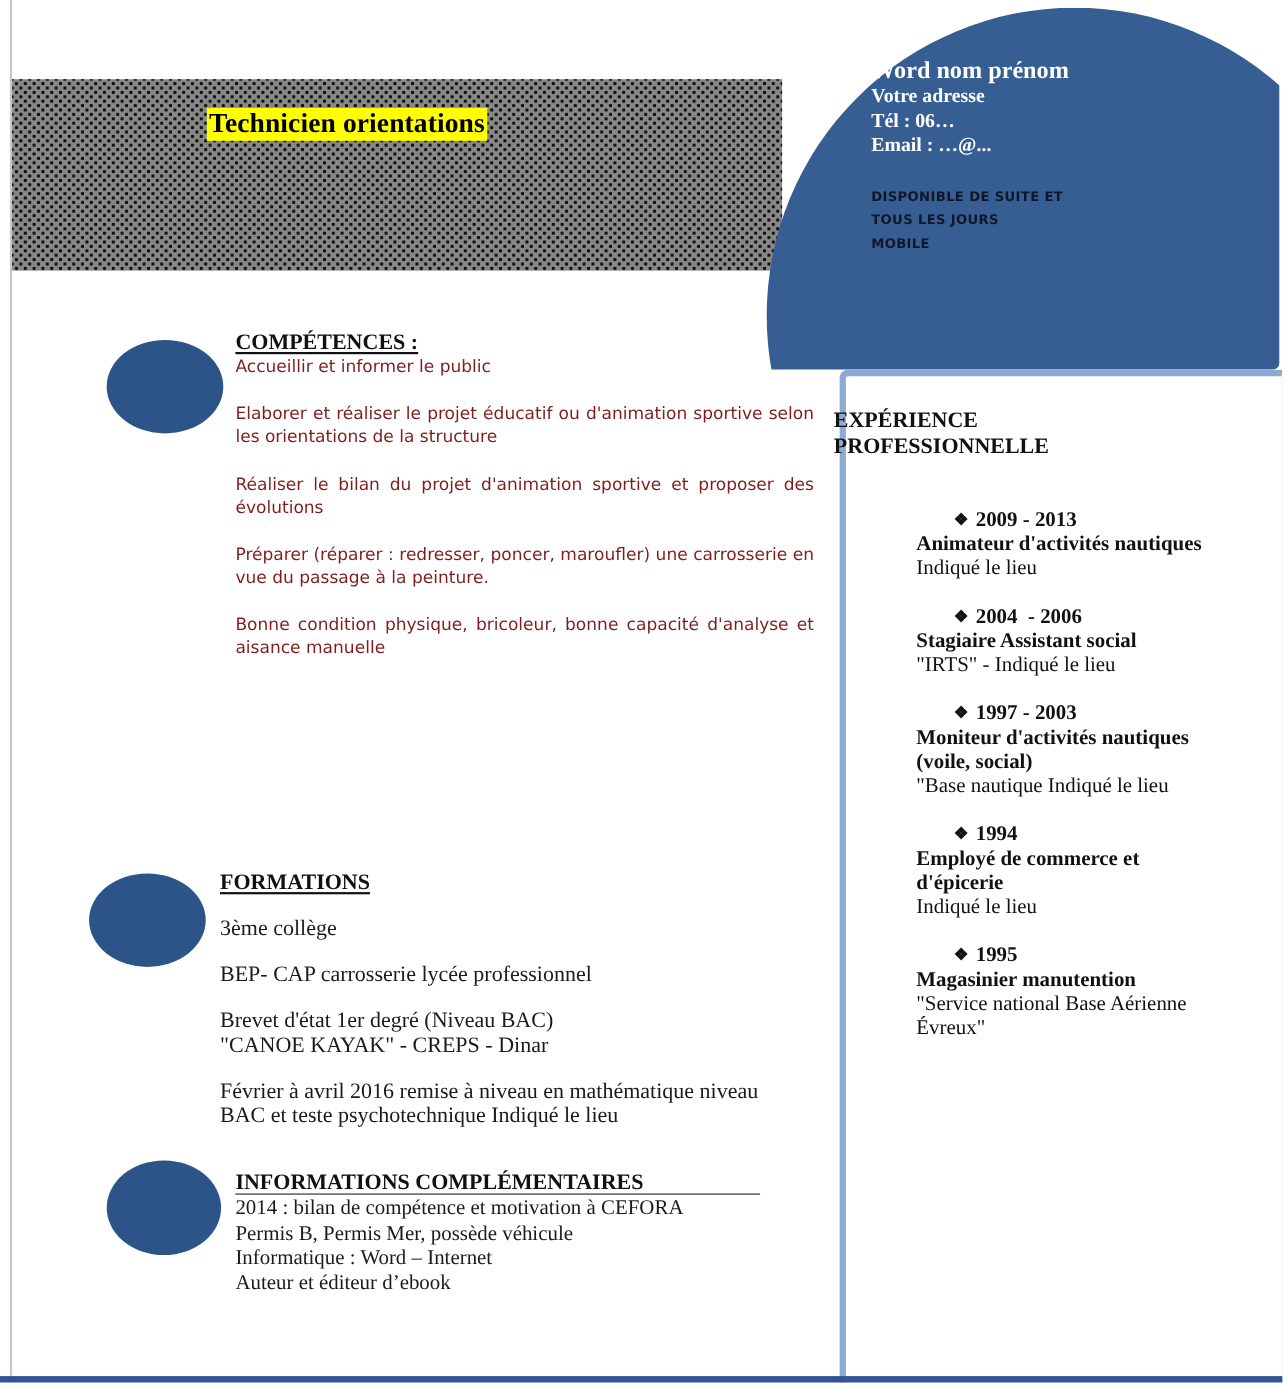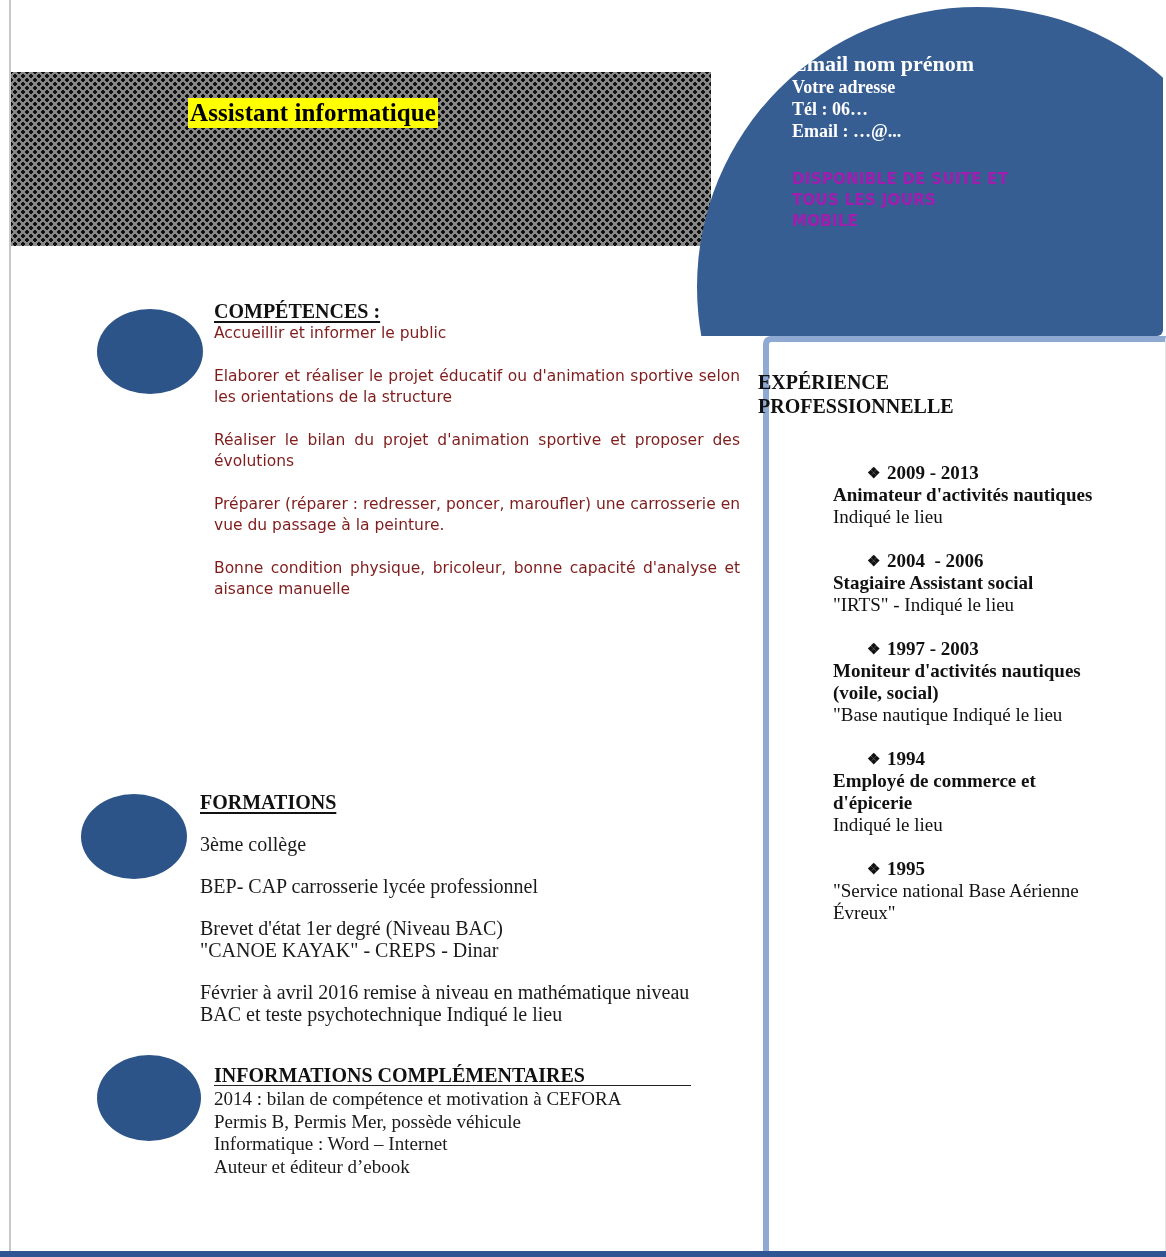--- a/index.html
+++ b/index.html
@@ -40,22 +40,22 @@
     .blue-circle {
       position: absolute; left: 7px; top: 0px; width: 560px; height: 560px;
       border-radius: 50%; background: #375e93;
     }
     .contact {
       position: absolute; left: 792px; top: 52px; color: #ffffff;
     }
     .contact .name { font-family: "Liberation Serif", serif; font-weight: bold; font-size: 22px; line-height: 24px; }
     .contact .line { font-family: "Liberation Serif", serif; font-weight: bold; font-size: 18px; line-height: 22px; }
     .availability {
-      position: absolute; left: 792px; top: 169px; color: #a21caf;
-      font-family: "DejaVu Sans", sans-serif; font-weight: bold; font-size: 15px; line-height: 21px;
+      position: absolute; left: 792px; top: 169px; color: #0f172a;
+      font-family: "DejaVu Sans", sans-serif; font-weight: bold; font-size: 12px; line-height: 21px;
       letter-spacing: 0.3px;
     }
 
     
     .exp-panel {
       position: absolute; left: 763px; top: 336px; width: 403px; height: 921px;
       border-left: 6px solid #8eaad2; border-top: 6px solid #8eaad2;
       border-right: 1px solid #e4e4e4;
       border-top-left-radius: 8px;
       background: #ffffff;
@@ -99,27 +99,27 @@
       position: absolute; left: 214px; top: 1088px; width: 520px;
       font-family: "Liberation Serif", serif; font-size: 19px; line-height: 22.5px; color: #1a1a1a;
     }
   </style>
 </head>
 <body>
 
 <div class="page-edge-left"></div>
 
 <div class="pattern-band"></div>
-<div class="job-title">Assistant informatique</div>
+<div class="job-title">Technicien orientations</div>
 
 <div class="circle-clip">
   <div class="blue-circle"></div>
 </div>
 <div class="contact">
-  <div class="name">Email nom prénom</div>
+  <div class="name">Word nom prénom</div>
   <div class="line">Votre adresse</div>
   <div class="line">Tél : 06…</div>
   <div class="line">Email : …@...</div>
 </div>
 <div class="availability">
   <div>DISPONIBLE DE SUITE ET</div>
   <div>TOUS LES JOURS</div>
   <div>MOBILE</div>
 </div>
 
@@ -144,20 +144,21 @@
     <div class="exp-role" style="width:300px">Moniteur d'activités nautiques (voile, social)</div>
     <div class="exp-place">"Base nautique Indiqué le lieu</div>
   </div>
   <div class="exp-item">
     <div class="exp-date"><span class="diamond">❖</span><span>1994</span></div>
     <div class="exp-role" style="width:260px">Employé de commerce et d'épicerie</div>
     <div class="exp-place">Indiqué le lieu</div>
   </div>
   <div class="exp-item">
     <div class="exp-date"><span class="diamond">❖</span><span>1995</span></div>
+    <div class="exp-role">Magasinier manutention</div>
     <div class="exp-place" style="width:310px">"Service national Base Aérienne Évreux"</div>
   </div>
 </div>
 
 <div class="bullet-circle" style="left:97px; top:309px; width:106px; height:85px;"></div>
 <div class="section-title" style="left:214px; top:300px;">COMPÉTENCES :</div>
 <div class="comp-list">
   <p>Accueillir et informer le public</p>
   <p>Elaborer et réaliser le projet éducatif ou d'animation sportive selon les orientations de la structure</p>
   <p>Réaliser le bilan du projet d'animation sportive et proposer des évolutions</p>

